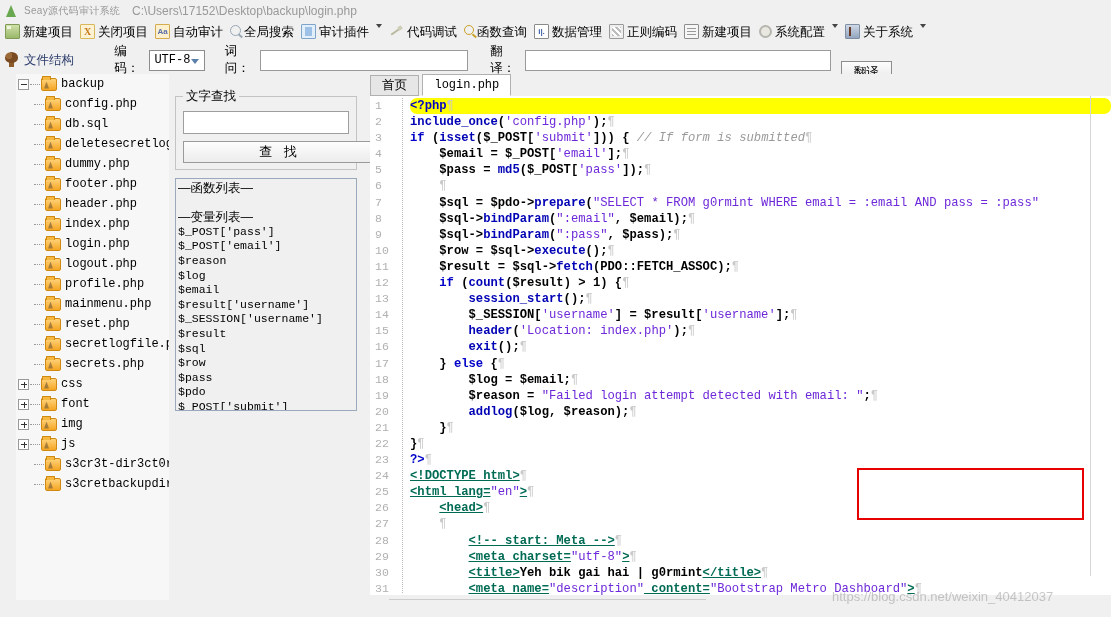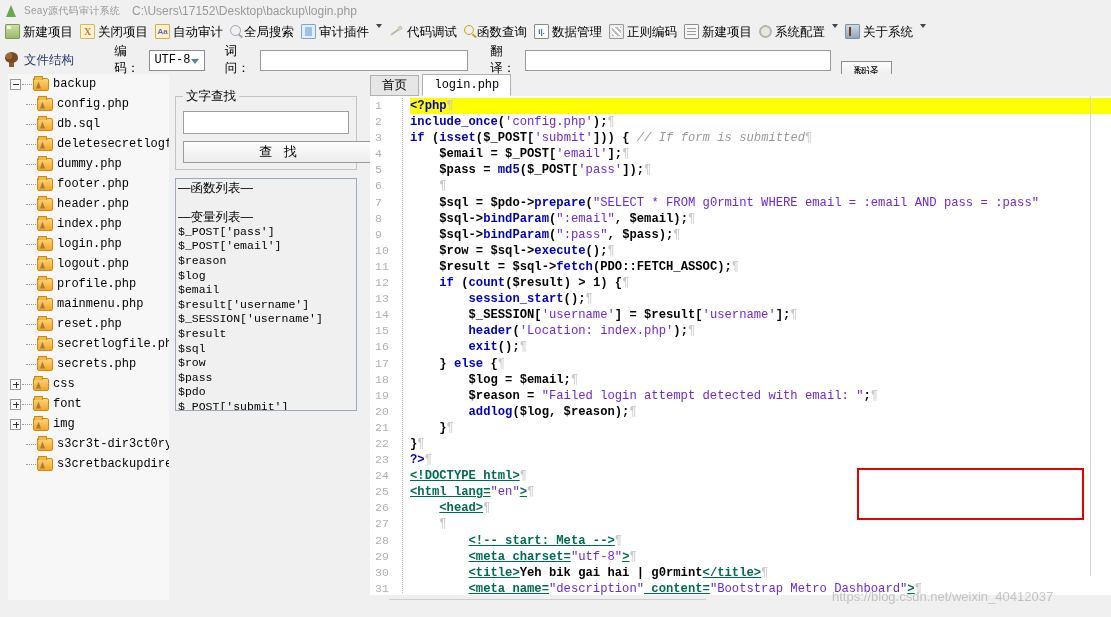--- a/index.html
+++ b/index.html
@@ -170,21 +170,21 @@
   .trans-btn {
     margin-left: 10px; width: 58px; height: 22px;
     border: 1px solid #8d8d8d; background: linear-gradient(#fdfdfd,#e6e6e6);
     font-size: 12.5px; color: #000; text-align: center; line-height: 20px;
     cursor: default;
     margin-top: 24px;
   }
 
   
   .tree-panel {
-    position: absolute; left: 8px; top: 74px; width: 168px; height: 543px;
+    position: absolute; left: 16px; top: 74px; width: 168px; height: 543px;
     background: #f7f7f7; border-right: 1px solid #b8b8b8;
     overflow: hidden;
   }
   .tree-row {
     display: flex; align-items: center; height: 20px;
     font-family: "Liberation Mono", monospace; font-size: 12px; color: #000;
     white-space: nowrap; padding-left: 2px;
   }
   .tree-row.depth0 { padding-left: 2px; }
   .tree-row.depth1 { padding-left: 18px; }
@@ -287,21 +287,21 @@
     border-left: 1px dotted #bdbdbd; margin-top: 2px; margin-bottom: 2px;
   }
   .code-lines {
     flex: 1 1 auto; position: relative; padding-top: 2px; padding-left: 7px;
     overflow: hidden;
   }
   .cline {
     height: 16.1px; line-height: 16.1px; white-space: pre;
     font-family: "Liberation Mono", monospace; font-size: 12.2px; color: #000;
   }
-  .cline.hl { background: #ffff00; display: block; }
+  .cline.hl { background: #ffff00; display: block; border-radius: 7px; }
   .k   { color: #0000c8; font-weight: bold; }   
   .fn  { color: #0000b4; font-weight: bold; }   
   .str { color: #6d28d9; }                      
   .cmt { color: #9a9a9a; font-style: italic; }  
   .tag { color: #006b54; font-weight: bold; text-decoration: underline; }   
   .op  { color: #000; font-weight: bold; }
   .pil { color: #c9c9c9; }                      
   .tab-dots { color: #cfcfcf; }
 
   .redbox {
@@ -523,20 +523,26 @@
           <span class="expander plus" style="margin-left: -16px;"></span>
           <span class="dots"></span>
           <span class="folder-ico"></span>
           <span class="tree-label">font</span>
         </div>
         <div class="tree-row depth1">
           <span class="expander plus" style="margin-left: -16px;"></span>
           <span class="dots"></span>
           <span class="folder-ico"></span>
           <span class="tree-label">img</span>
+        </div>
+        <div class="tree-row depth1">
+          <span class="expander plus" style="margin-left: -16px;"></span>
+          <span class="dots"></span>
+          <span class="folder-ico"></span>
+          <span class="tree-label">js</span>
         </div>
         <div class="tree-row depth1">
           <span style="display: inline-block; width: 0px;"></span>
           <span class="dots"></span>
           <span class="folder-ico"></span>
           <span class="tree-label">s3cr3t-dir3ct0ry-f0</span>
         </div>
         <div class="tree-row depth1">
           <span style="display: inline-block; width: 0px;"></span>
           <span class="dots"></span>

